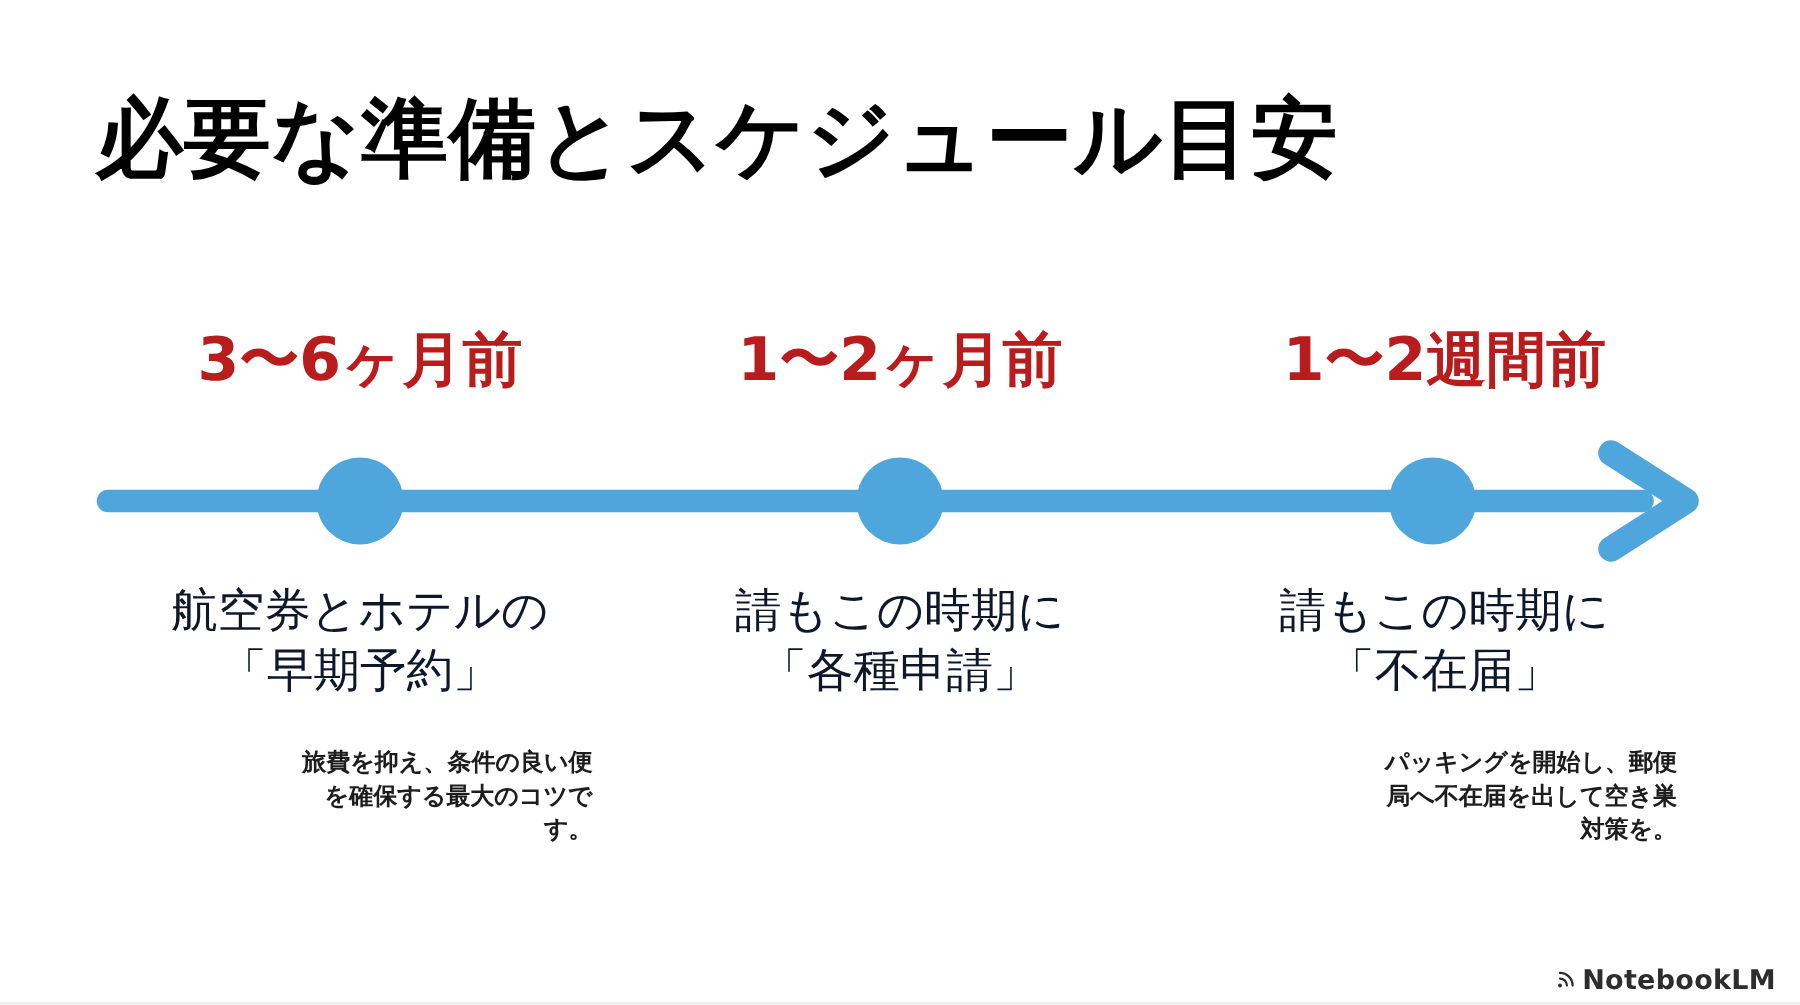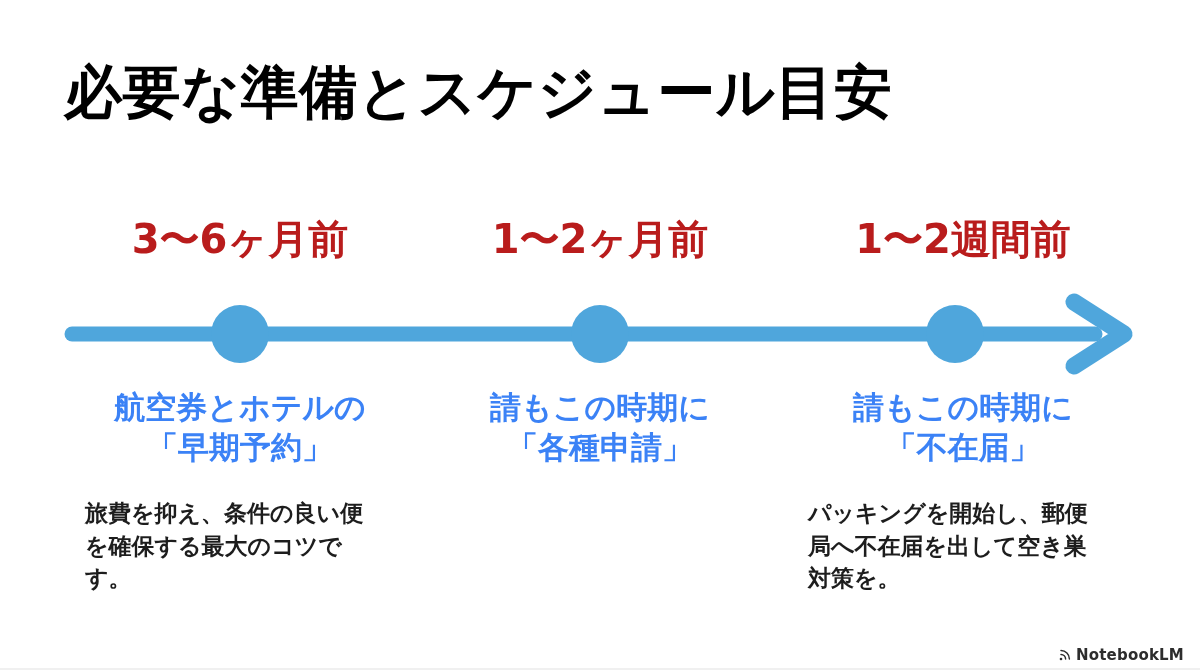--- a/index.html
+++ b/index.html
@@ -44,46 +44,46 @@
     left: 0; top: 280px;
     width: 1200px; height: 110px;
   }
 
   .heading {
     position: absolute;
     top: 388px;
     width: 310px;
     text-align: center;
     font-size: 31px;
-    font-weight: 700;
+    font-weight: 400;
     line-height: 1.28;
-    color: #3b82f6;
+    color: #0f172a;
   }
 
   .body-text {
     position: absolute;
     top: 497px;
     width: 310px;
-    text-align: left;
-    font-size: 23px;
+    text-align: right;
+    font-size: 16px;
     font-weight: 700;
     line-height: 1.42;
     color: #1d1d1d;
     white-space: pre-line;
   }
 
   .footer {
     position: absolute;
     right: 16px; bottom: 6px;
     display: flex;
     align-items: center;
     gap: 4px;
   }
   .footer .brand {
-    font-size: 15px;
+    font-size: 18px;
     font-weight: 600;
     color: #2d2d2d;
     letter-spacing: 0.2px;
   }
   .bottom-edge {
     position: absolute;
     left: 0; right: 0; bottom: 0;
     height: 2px;
     background: rgba(0,0,0,0.06);
   }

